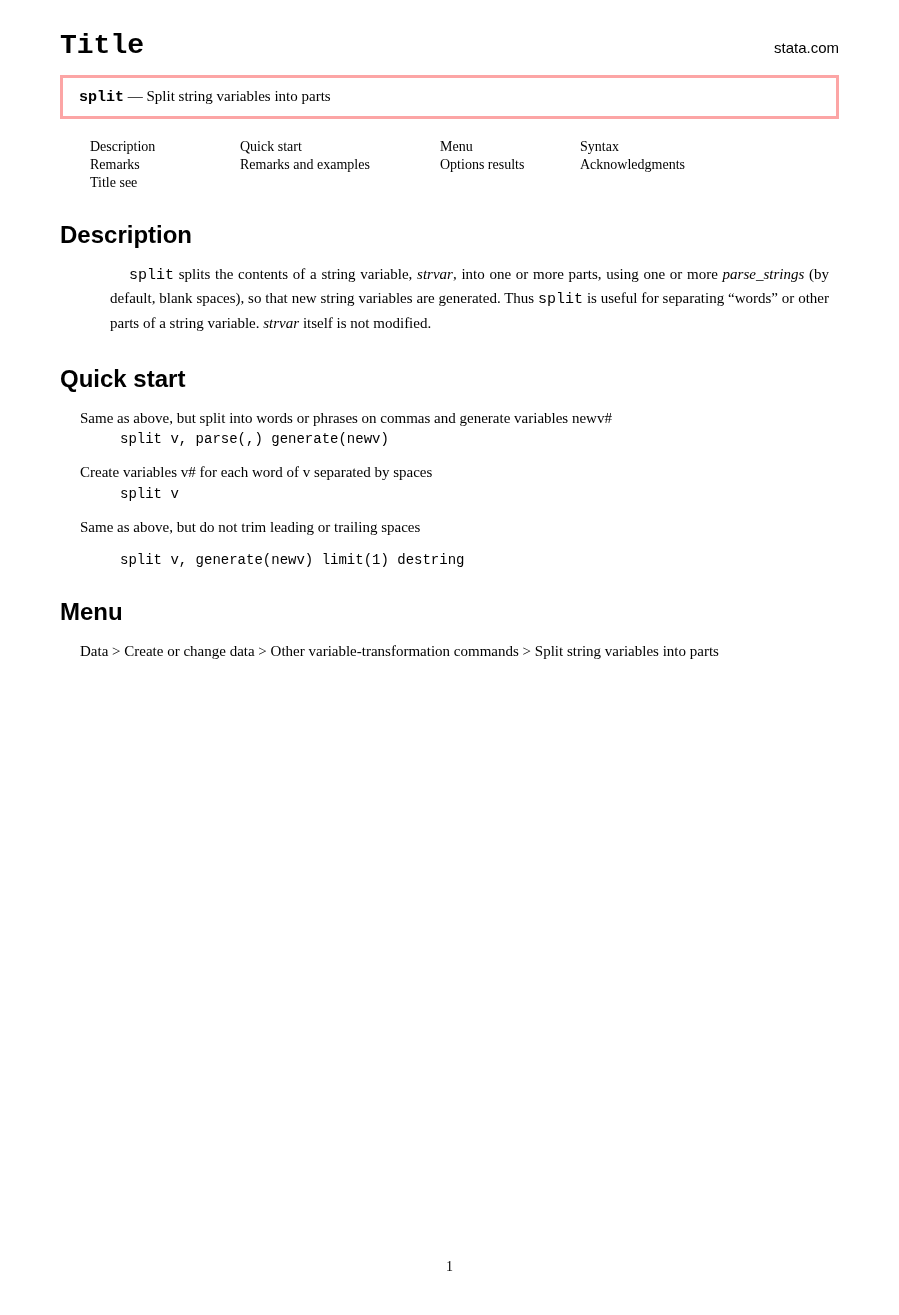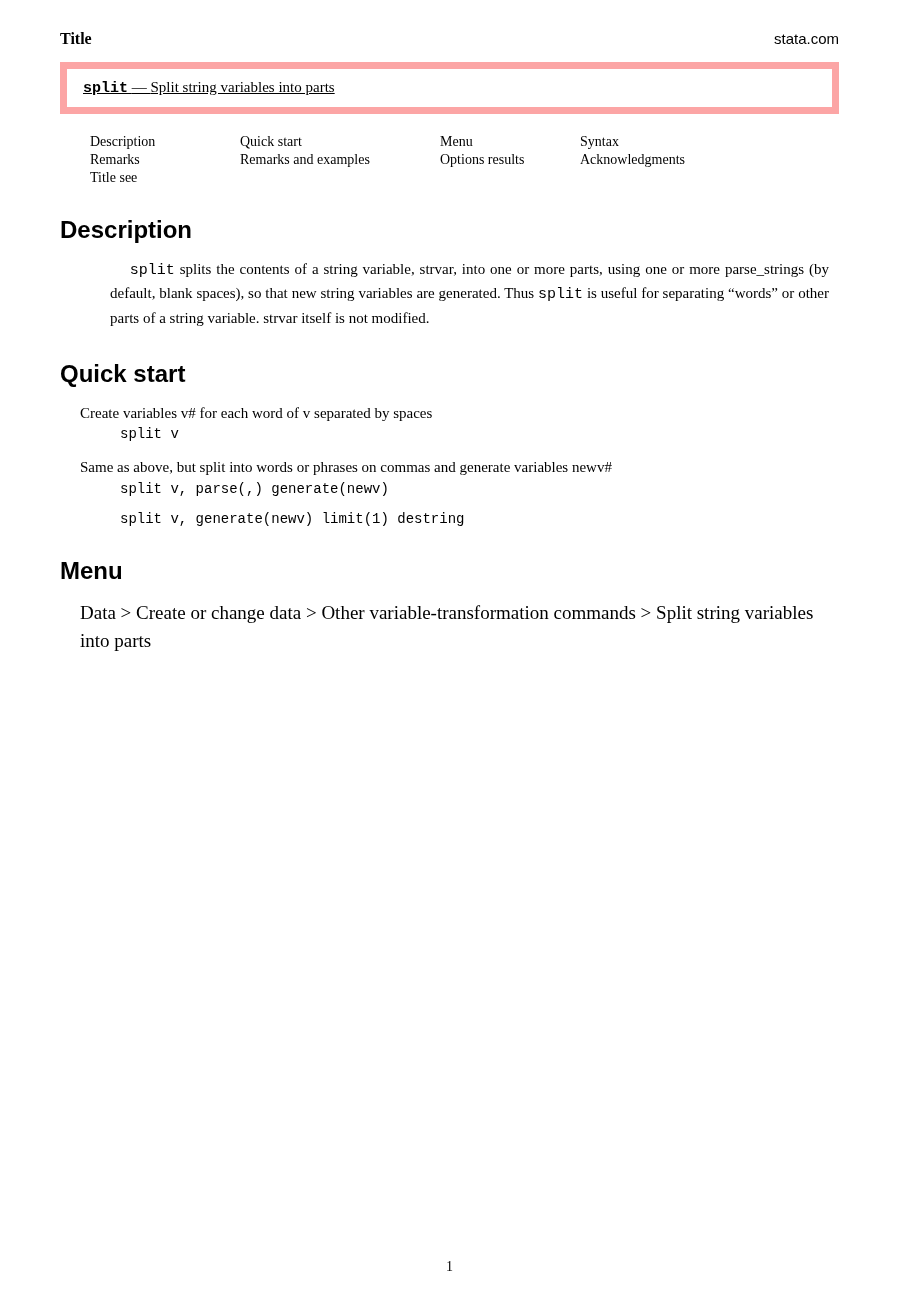--- a/index.html
+++ b/index.html
@@ -18,37 +18,36 @@
     }
 
     
     .header {
       display: flex;
       justify-content: space-between;
       align-items: baseline;
       margin-bottom: 14px;
     }
     .header-title {
-      font-size: 16px;
+      font-size: 28px;
       font-weight: bold;
-      font-family: Liberation Serif, serif;
+      font-family: Liberation Mono, monospace;
     }
     .header-site {
       font-size: 15px;
       font-family: Arial, sans-serif;
       margin-left: 32px;
     }
 
     
     .title-box {
-      border: 7px solid #fca5a5;
+      border: 3px solid #fca5a5;
       padding: 10px 16px;
       margin-bottom: 20px;
       font-size: 15px;
-      text-decoration: underline;
     }
     .title-box-text {
       font-family: "Courier New", Courier, monospace;
       font-weight: bold;
     }
     .title-box-desc {
       font-family: "Times New Roman", Times, serif;
       font-weight: normal;
     }
 
@@ -84,20 +83,21 @@
       line-height: 1.55;
       margin-left: 50px;
       margin-right: 10px;
       margin-bottom: 30px;
       font-size: 15px;
     }
     .description-text .code-inline {
       font-family: "Courier New", Courier, monospace;
     }
     .description-text .italic {
+      font-style: italic;
       margin-top: 16px;
     }
 
     
     .qs-section {
       margin-bottom: 30px;
     }
     .qs-item {
       margin-bottom: 14px;
     }
@@ -112,21 +112,21 @@
       margin-left: 60px;
       display: block;
       margin-top: 2px;
     }
 
     
     .menu-section {
       margin-bottom: 20px;
     }
     .menu-path {
-      font-size: 19px;
+      font-size: 15px;
       margin-left: 20px;
       font-family: "Times New Roman", Times, serif;
       line-height: 1.5;
     }
 
     
     .page-number {
       text-align: center;
       font-size: 14px;
       margin-top: 80px;
@@ -170,30 +170,31 @@
       &nbsp;&nbsp;&nbsp;&nbsp;<span class="code-inline">split</span> splits the contents of a string variable, <span class="italic">strvar</span>, into one or more parts, using one or more
       <span class="italic">parse_strings</span> (by default, blank spaces), so that new string variables are generated. Thus <span class="code-inline">split</span> is
       useful for separating “words” or other parts of a string variable. <span class="italic">strvar</span> itself is not modified.
     </p>
   </div>
 
   <div class="qs-section">
     <h2 class="section-heading">Quick start</h2>
 
     <div class="qs-item">
+      <span class="qs-desc">Same as above, but split into words or phrases on commas and generate variables newv#</span>
+      <code class="qs-code">split v, parse(,) generate(newv)</code>
+    </div>
+
+    <div class="qs-item">
       <span class="qs-desc">Create variables v# for each word of v separated by spaces</span>
       <code class="qs-code">split v</code>
     </div>
 
     <div class="qs-item">
-      <span class="qs-desc">Same as above, but split into words or phrases on commas and generate variables newv#</span>
-      <code class="qs-code">split v, parse(,) generate(newv)</code>
-    </div>
-
-    <div class="qs-item">
+      <span class="qs-desc">Same as above, but do not trim leading or trailing spaces</span>
     </div>
 
 
     <div class="qs-item">
       <code class="qs-code">split v, generate(newv) limit(1) destring</code>
     </div>
   </div>
 
   <div class="menu-section">
     <h2 class="section-heading">Menu</h2>

